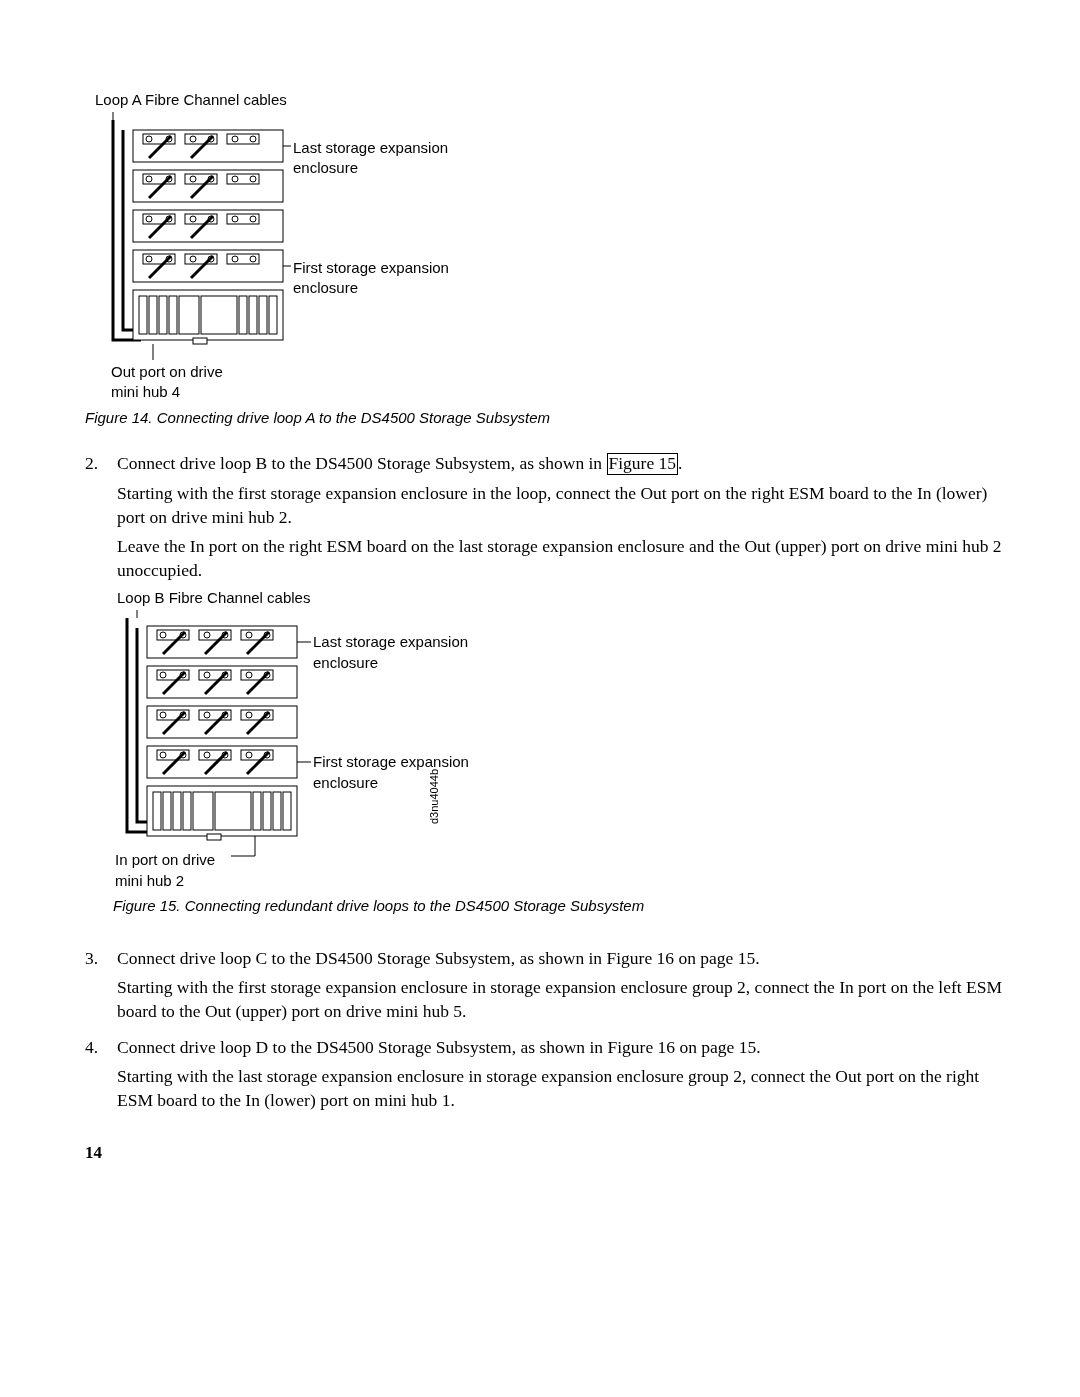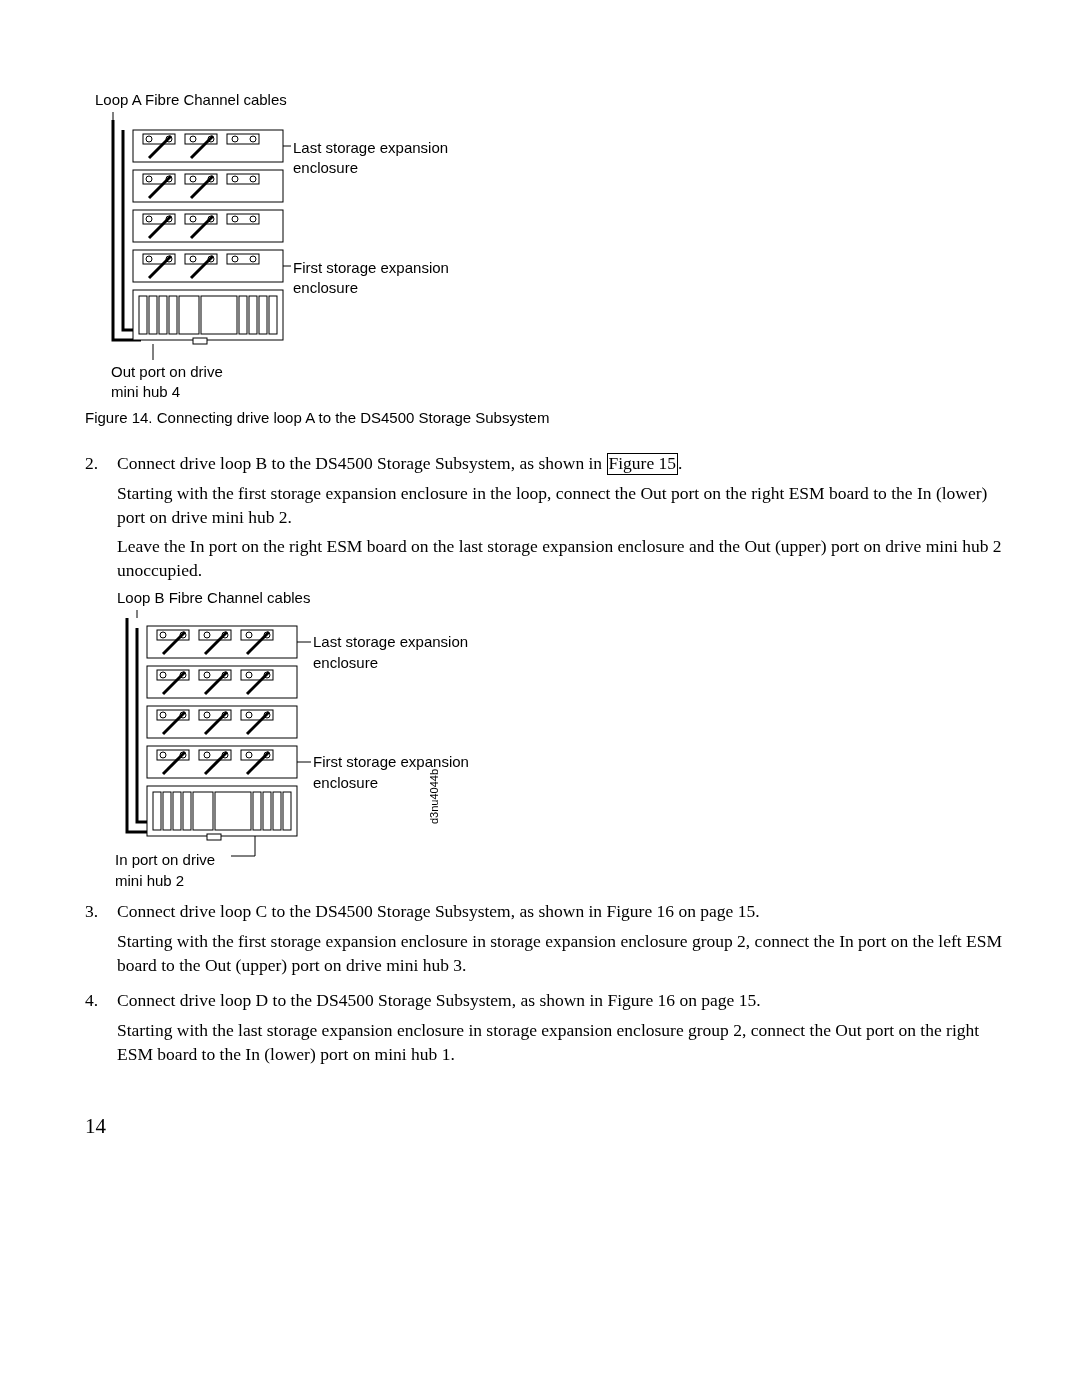--- a/index.html
+++ b/index.html
@@ -8,20 +8,21 @@
     padding: 90px 75px 60px 85px;
     background: #fff;
     color: #000;
     width: 1080px;
     box-sizing: border-box;
     font-size: 17.5px;
     line-height: 1.35;
   }
   .figure-caption {
     font-family: Arial, Helvetica, sans-serif;
+    font-style: italic;
     font-size: 15px;
     margin-top: 8px;
     margin-bottom: 24px;
   }
   .diagram-label {
     font-family: Arial, Helvetica, sans-serif;
     font-size: 15px;
     position: absolute;
   }
   .diagram-container {
@@ -49,23 +50,23 @@
     margin: 0 0 6px 4px;
   }
   .linkbox {
     border: 1px solid #000;
     padding: 0 1px;
     display: inline-block;
     line-height: 1.1;
   }
   .page-num {
     font-family: Georgia, serif;
-    font-weight: normal;
-    font-size: 21px;
-    margin-top: 40px;
+    font-weight: bold;
+    font-size: 17px;
+    margin-top: 24px;
   }
   svg { display: block; }
 </style>
 </head>
 <body>
 
 <div class="diagram-container" style="height:310px;margin-left:8px;">
   <div class="diagram-label" style="left:2px; top:0;">Loop A Fibre Channel cables</div>
   <svg width="420" height="300" style="position:absolute; left:0; top:22px;">
 
@@ -294,29 +295,30 @@
           <span>First storage expansion enclosure</span>
         </div>
         <div class="diagram-label" style="left:0px; top:262px;">
           <span>In port on drive</span><br><span>mini hub 2</span>
         </div>
         <div class="diagram-label" style="left:312px; top:236px; transform: rotate(-90deg); transform-origin: left top; font-size:11px;">
           <span>d3nu4044b</span>
         </div>
       </div>
 
+      <div class="figure-caption">Figure 15. Connecting redundant drive loops to the DS4500 Storage Subsystem</div>
 
     </div>
   </li>
 
   <li>
     <div class="num">3.</div>
     <div class="body">
       <p>Connect drive loop C to the DS4500 Storage Subsystem, as shown in Figure 16 on page 15.</p>
-      <p>Starting with the first storage expansion enclosure in storage expansion enclosure group 2, connect the In port on the left ESM board to the Out (upper) port on drive mini hub 3.</p>
+      <p>Starting with the first storage expansion enclosure in storage expansion enclosure group 2, connect the In port on the left ESM board to the Out (upper) port on drive mini hub 5.</p>
     </div>
   </li>
 
   <li>
     <div class="num">4.</div>
     <div class="body">
       <p>Connect drive loop D to the DS4500 Storage Subsystem, as shown in Figure 16 on page 15.</p>
       <p>Starting with the last storage expansion enclosure in storage expansion enclosure group 2, connect the Out port on the right ESM board to the In (lower) port on mini hub 1.</p>
     </div>
   </li>

